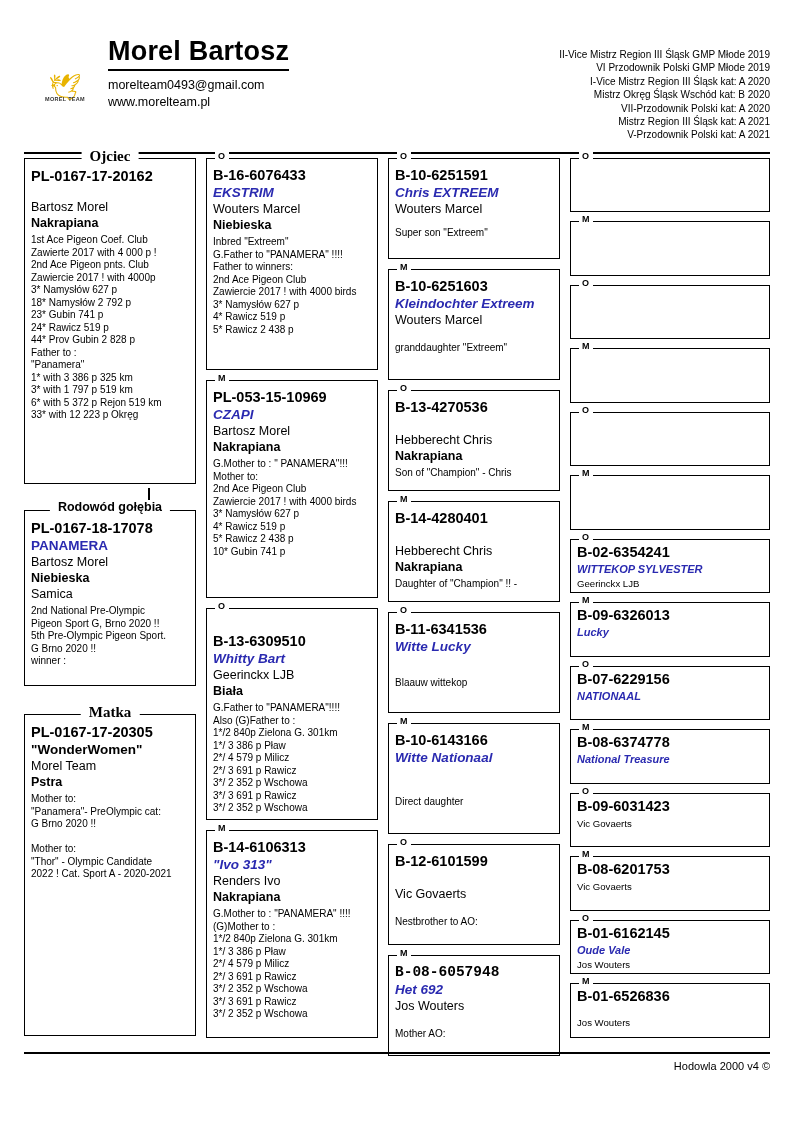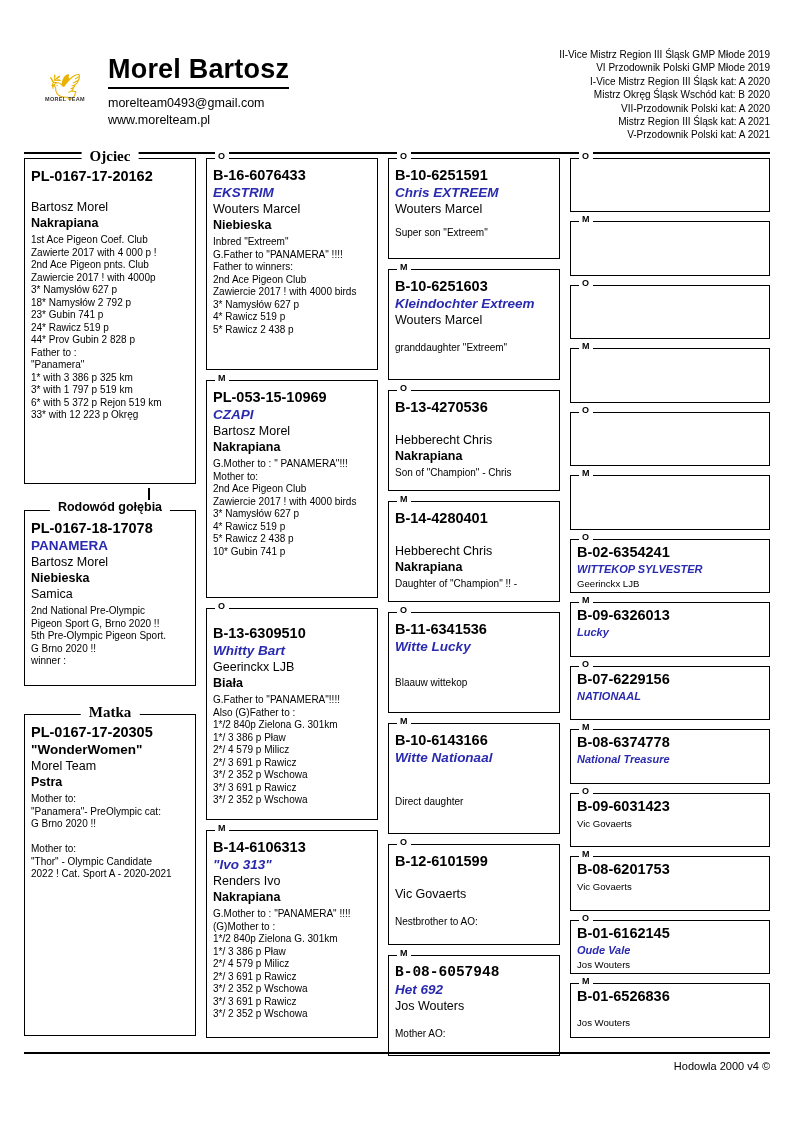--- a/index.html
+++ b/index.html
@@ -14,21 +14,21 @@
   .page { position: relative; width: 794px; height: 1123px; padding: 0; }
 
   
   .header { position: relative; height: 120px; padding: 18px 24px 0 24px; }
   .logo {
     position: absolute; left: 30px; top: 78px;
     width: 70px; text-align: center;
   }
   .logo-bird { font-size: 26px; color: #e8b300; line-height: 18px; }
   .logo-text { font-size: 5.5px; font-weight: bold; letter-spacing: .3px; color:#333; }
-  .title-block { position: absolute; left: 108px; top: 54px; width: 330px; }
+  .title-block { position: absolute; left: 108px; top: 36px; width: 330px; }
   .title-block h1 {
     margin: 0; font-size: 27px; font-weight: bold; letter-spacing: .2px;
     border-bottom: 2px solid #000; display: inline-block; padding-bottom: 2px;
   }
   .contact { margin-top: 6px; font-size: 12.5px; line-height: 17px; }
   .awards {
     position: absolute; right: 24px; top: 48px; text-align: right;
     font-size: 10px; line-height: 13.4px;
   }
 
@@ -196,21 +196,21 @@
 3* Namysłów 627 p
 4* Rawicz 519 p
 5* Rawicz 2 438 p
 10* Gubin 741 p</div>
       </div>
 
       <div style="height:10px"></div>
 
       <div class="box" style="height:212px;">
         <div class="tagO">O</div>
-        <div class="ring" style="margin-top:12px;">B-13-6309510</div>
+        <div class="ring" style="margin-top:20px;">B-13-6309510</div>
         <div class="nm-blue">Whitty Bart</div>
         <div class="owner">Geerinckx LJB</div>
         <div class="color">Biała</div>
         <div class="notes">G.Father to "PANAMERA"!!!!
 Also (G)Father to :
 1*/2 840p Zielona G. 301km
 1*/ 3 386  p  Pław
 2*/ 4 579  p Milicz
 2*/ 3 691 p Rawicz
 3*/ 2 352 p Wschowa

